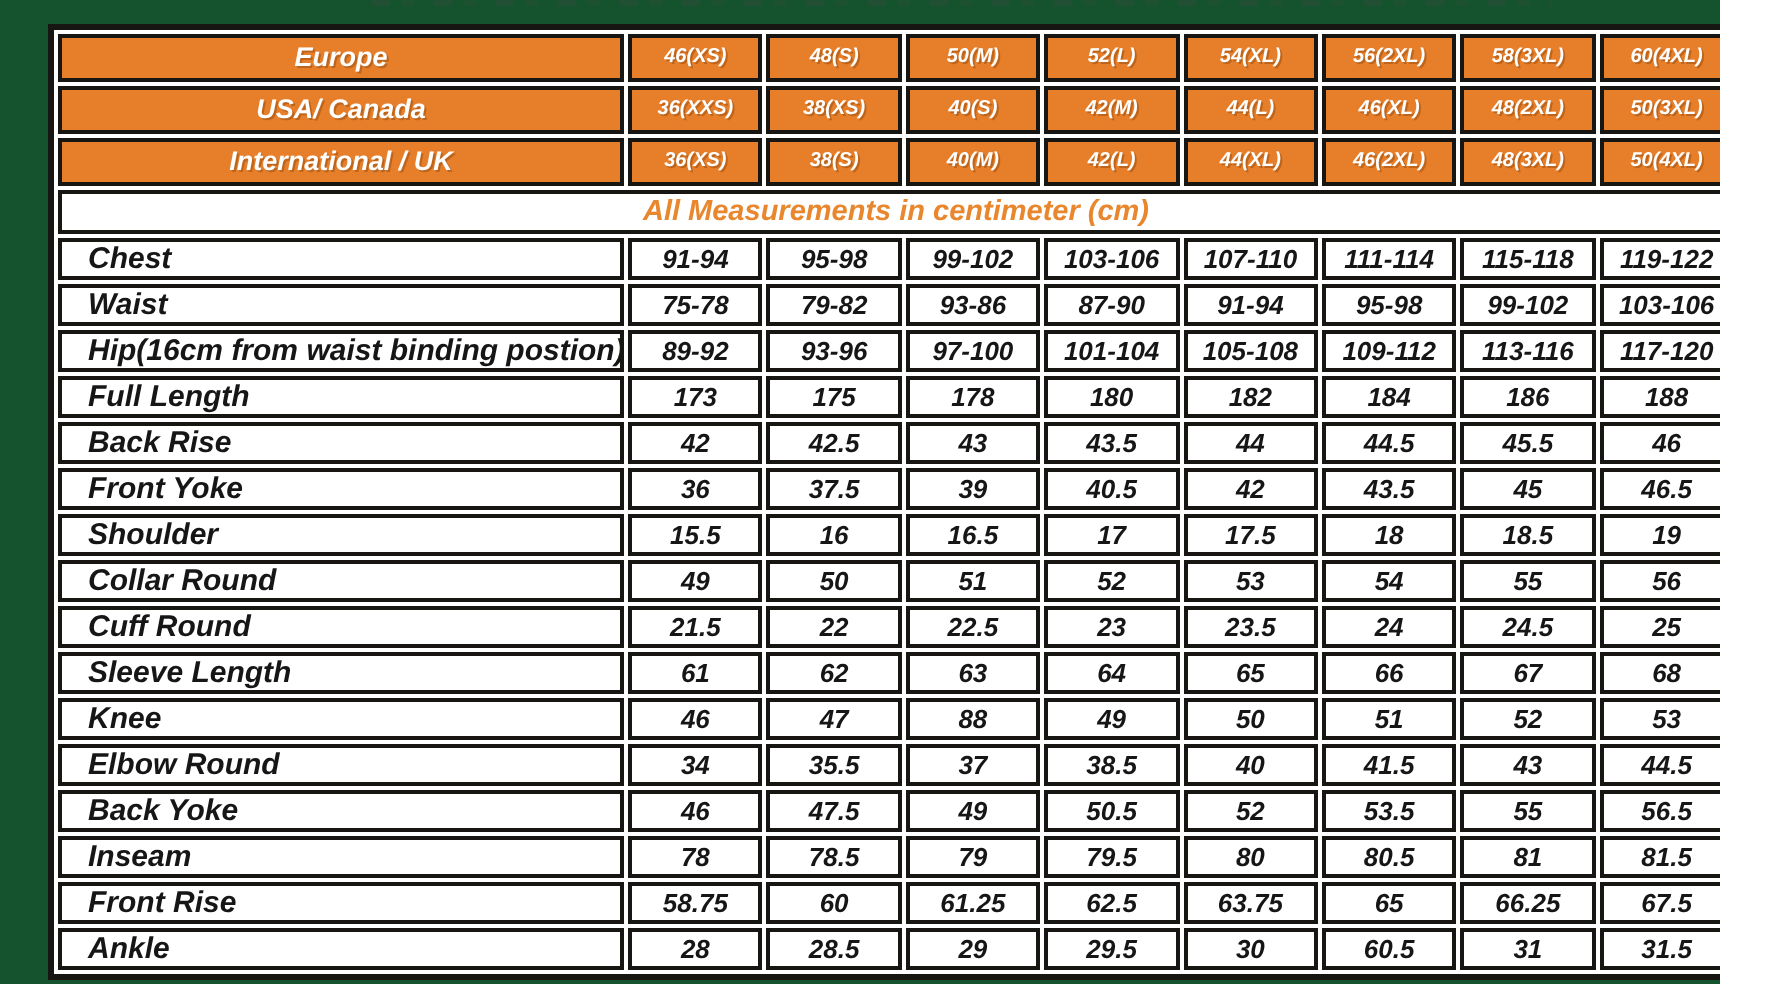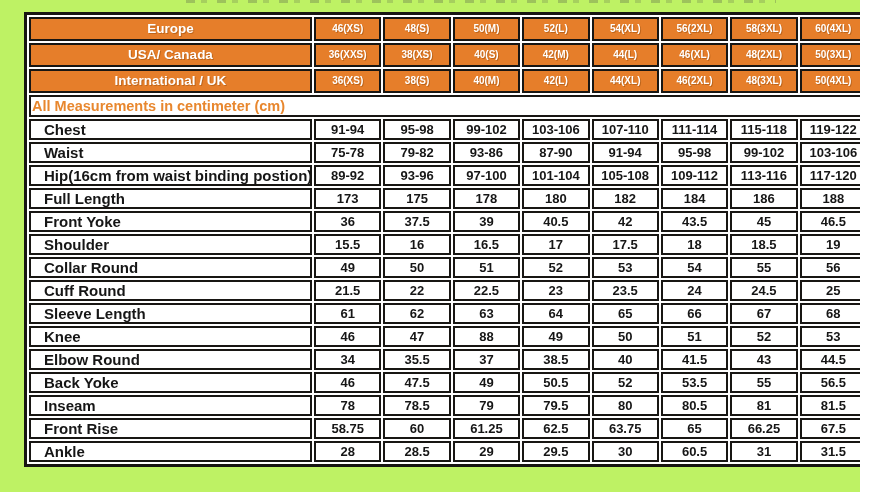--- a/index.html
+++ b/index.html
@@ -1,17 +1,17 @@
 <!DOCTYPE html>
 <html><head>
 <meta charset="utf-8">
 <style>
   html,body{margin:0;padding:0;background:#ffffff;}
   body{width:890px;height:492px;font-family:"Liberation Sans",sans-serif;}
-  .page{position:relative;width:860px;height:492px;background:#bef264;overflow:hidden;}
+  .page{position:relative;width:860px;height:492px;background:#14532d;overflow:hidden;font-style:italic;}
 
   
   .remnant{position:absolute;top:0;left:186px;width:590px;height:3px;opacity:.5;
     background:repeating-linear-gradient(90deg,
       rgba(70,70,70,.55) 0 9px, transparent 9px 15px,
       rgba(70,70,70,.4) 15px 21px, transparent 21px 31px);}
 
   table.size-table{
     border-collapse:separate;
     border-spacing:2px;
@@ -29,21 +29,21 @@
     text-align:center;
     font-weight:bold;
     font-size:10px;
     height:18px;line-height:18px;
     text-shadow:1px 1px 0 rgba(140,70,10,.45);
   }
   .hlabel{font-size:13.5px;}
 
   .note-cell{
     height:16px;line-height:16px;
-    text-align:left;
+    text-align:center;
     color:#E8872E;
     font-weight:bold;
     font-size:14.5px;
   }
 
   .rlabel{
     font-weight:bold;font-size:15px;
     padding-left:13px;
     height:15px;line-height:15px;
     color:#161616;text-align:left;
@@ -141,20 +141,31 @@
           <td class="val">173</td>
           <td class="val">175</td>
           <td class="val">178</td>
           <td class="val">180</td>
           <td class="val">182</td>
           <td class="val">184</td>
           <td class="val">186</td>
           <td class="val">188</td>
         </tr>
         <tr>
+          <td class="rlabel">Back Rise</td>
+          <td class="val">42</td>
+          <td class="val">42.5</td>
+          <td class="val">43</td>
+          <td class="val">43.5</td>
+          <td class="val">44</td>
+          <td class="val">44.5</td>
+          <td class="val">45.5</td>
+          <td class="val">46</td>
+        </tr>
+        <tr>
           <td class="rlabel">Front Yoke</td>
           <td class="val">36</td>
           <td class="val">37.5</td>
           <td class="val">39</td>
           <td class="val">40.5</td>
           <td class="val">42</td>
           <td class="val">43.5</td>
           <td class="val">45</td>
           <td class="val">46.5</td>
         </tr>

